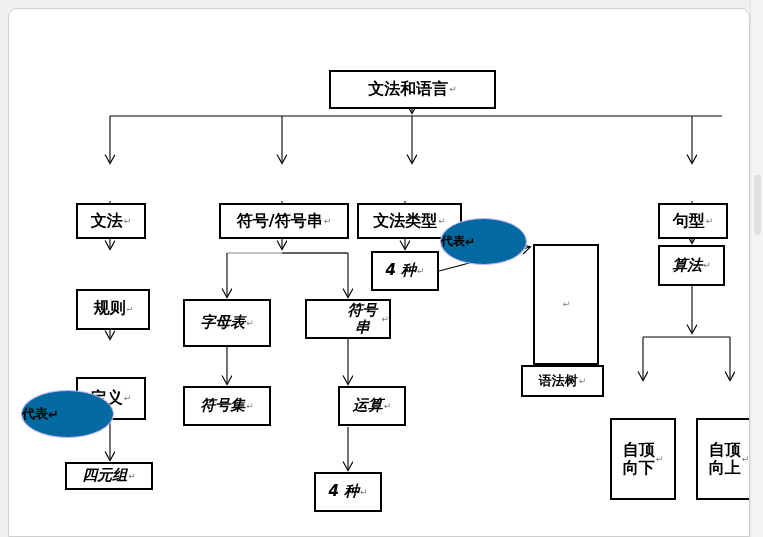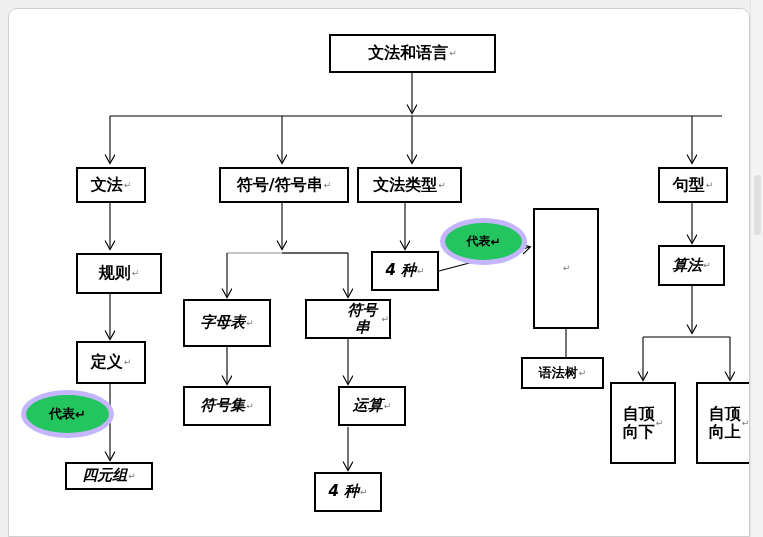--- a/index.html
+++ b/index.html
@@ -32,26 +32,26 @@
   .node{
     position:absolute;box-sizing:border-box;
     background:#ffffff;border:2.5px solid #000000;
     display:flex;align-items:center;justify-content:center;
     font-family:"DejaVu Sans","Liberation Sans",sans-serif;
     font-weight:bold;color:#000;line-height:1.15;text-align:center;
     white-space:pre-line;
   }
   .node .pilcrow{font-weight:normal;font-size:9px;color:#7a7a7a;margin-left:1px;vertical-align:super;}
   .ellipse{
-    position:absolute;box-sizing:border-box;background:#22c55e;
-    border:5px solid #c4b5fd;border-radius:50%;
-    display:flex;align-items:center;justify-content:center;
+    position:absolute;box-sizing:border-box;background:#0369a1;
+    border:1px solid #c4b5fd;border-radius:50%;
+    display:flex;align-items:center;
     font-weight:bold;color:#000;
   }
-  .sz16{font-size:16px;}
+  .sz16{font-size:16px;margin-top:36px;}
   .sz15{font-size:15px;font-style:italic;}
   .sz13{font-size:13px;}
   .sz12{font-size:12px;}
   .shadow-r{box-shadow:2px 0 0 0 #8d8d8d;}
 </style>
 </head>
 <body>
 
 <div id="screen">
 
@@ -116,21 +116,21 @@
     </div>
 
     <div class="node sz16" style="left:348px;top:158px;width:105px;height:36px;">
       <span>文法类型</span><span class="pilcrow">↵</span>
     </div>
 
     <div class="node sz16" style="left:649px;top:158px;width:70px;height:36px;">
       <span>句型</span><span class="pilcrow">↵</span>
     </div>
 
-    <div class="node sz16" style="left:67px;top:244px;width:86px;height:41px;">
+    <div class="node sz16" style="left:67px;top:244px;width:74px;height:41px;font-family:Liberation Mono, monospace;">
       <span>规则</span><span class="pilcrow">↵</span>
     </div>
 
     <div class="node sz16" style="left:67px;top:332px;width:70px;height:43px;">
       <span>定义</span><span class="pilcrow">↵</span>
     </div>
 
     <div class="ellipse sz13" style="left:12px;top:381px;width:93px;height:48px;">
       <span>代表</span>
         <span class="pilcrow">↵</span>
@@ -166,21 +166,21 @@
 
     <div class="ellipse sz12" style="left:431px;top:209px;width:87px;height:47px;">
       <span>代表</span>
         <span class="pilcrow">↵</span>
     </div>
 
     <div class="node sz16" style="left:524px;top:199px;width:66px;height:121px;">
       <span class="pilcrow">↵</span>
     </div>
 
-    <div class="node sz13" style="left:512px;top:348px;width:83px;height:32px;align-items:center;">
+    <div class="node sz13" style="left:512px;top:356px;width:83px;height:32px;align-items:center;">
       <span>语法树</span><span class="pilcrow">↵</span>
     </div>
 
     <div class="node sz15" style="left:649px;top:236px;width:67px;height:41px;">
       <span>算法</span><span class="pilcrow">↵</span>
     </div>
 
     <div class="node sz16" style="left:601px;top:373px;width:66px;height:82px;">
       <span>自顶
 向下</span><span class="pilcrow">↵</span>

